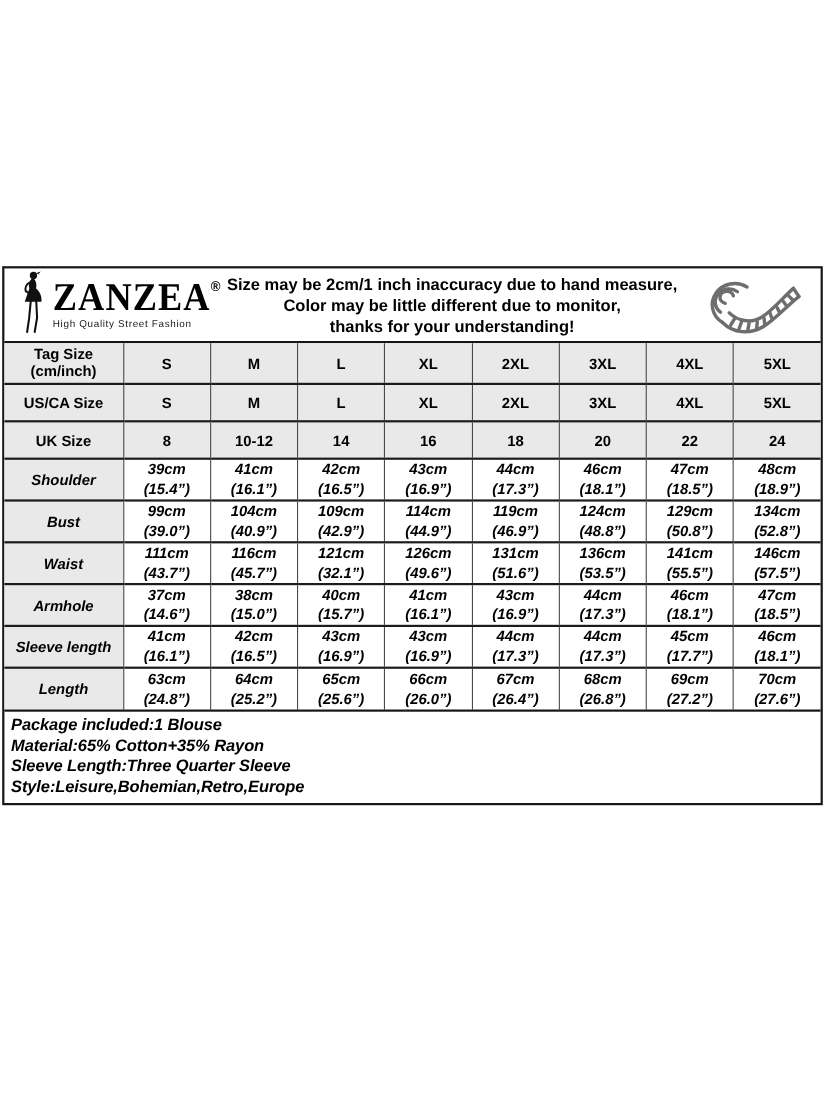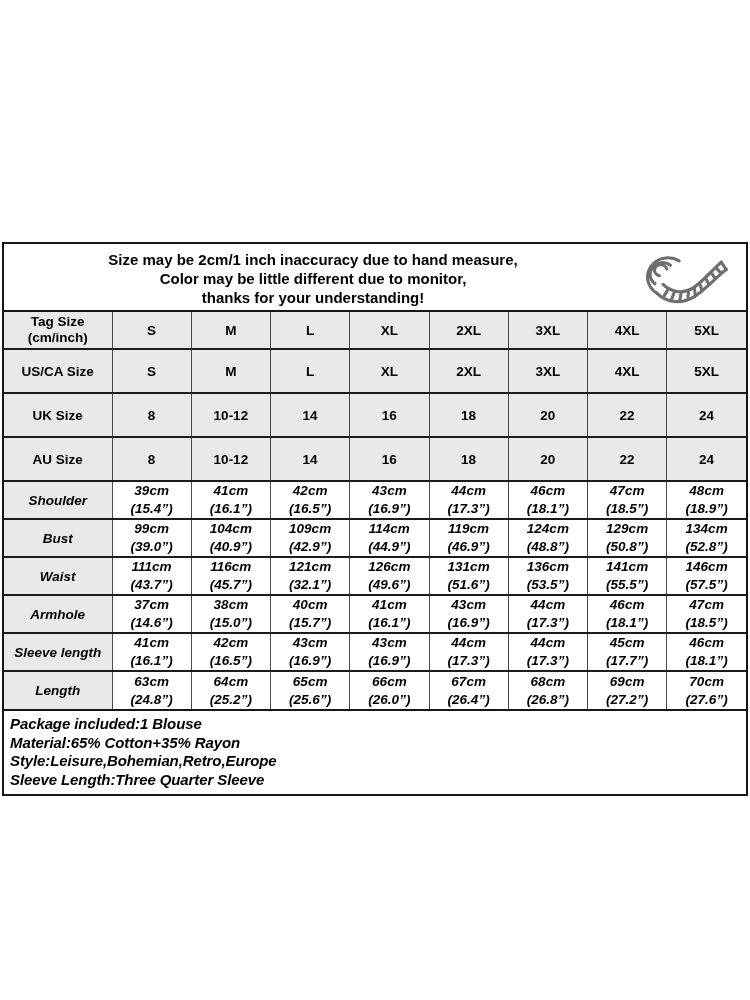--- a/index.html
+++ b/index.html
@@ -31,36 +31,56 @@
     border-left:1px solid #4a4a4a;border-right:1px solid #4a4a4a;
     border-top:2px solid #1c1c1c;border-bottom:2px solid #1c1c1c;
     text-align:center;vertical-align:middle;
     font-weight:bold;font-size:13.5px;padding:0;
   }
   table.sz td:first-child{border-left:none;}
   table.sz td:last-child{border-right:none;}
   table.sz tr:first-child td{border-top:none;}
   table.sz tr:last-child td{border-bottom:none;}
   col.c-lbl{width:108px;}
-  tr.r-tag{height:37px;}  tr.r-size{height:44px;}
+  tr.r-tag{height:37px;}  tr.r-size{height:34px;}
   tr.r-meas{height:38px;font-style:italic;}
   td.gray{background:#e9e9e9;}
   td.lbl{background:#e9e9e9;}
   .cm,.in{display:block;line-height:18px;font-weight:bold;font-size:13.5px;}
   .lbl2{line-height:16px;}
   
   .pinfo{padding:4px 8px 5px 6px;font-style:italic;}
   .pinfo div{font-weight:bold;font-size:15px;line-height:18.6px;letter-spacing:-0.1px;}
 </style>
 </head>
 <body>
 
 <div class="sheet">
 
   <div class="hdr">
+    <div class="logo">
+      <span class="logo-fig">
+        <svg width="34" height="58" viewBox="0 0 40 80">
+          <g fill="#111">
+            <circle cx="22" cy="6" r="4.6"></circle>
+            <path d="M26,3 l5,-2 -3,4 z"></path>
+            <path d="M20,10 C16.5,13 15.5,18 16.8,22.5 L11,39 L32,39 C33,31 28.5,24.5 25.2,22.3 C26.5,17 24.5,12.5 22.5,10 Z"></path>
+          </g>
+          <g fill="none" stroke="#111" stroke-width="2.6" stroke-linecap="round">
+            <path d="M17.5,15 C13,17 11,21.5 12.5,26 L16,28"></path>
+            <path d="M18.5,39 L16.5,60 L14,77"></path>
+            <path d="M25.5,39 L26.5,59 L23.5,77"></path>
+          </g>
+        </svg>
+      </span>
+      <span class="logo-txt">
+        <span class="brand"><span>ZANZEA</span><sup>®</sup></span>
+        <span class="tagline">High Quality Street Fashion</span>
+      </span>
+    </div>
     <div class="disc">
       <div>Size may be 2cm/1 inch inaccuracy due to hand measure,</div>
       <div>Color may be little different due to monitor,</div>
       <div>thanks for your understanding!</div>
     </div>
     <div class="tape">
       <svg width="112" height="62" viewBox="0 0 170 100">
         <g fill="none" stroke="#6e6e6e" stroke-width="5" stroke-linecap="round" stroke-linejoin="round">
           <path d="M82,24 A33,31 0 1 0 46,76"></path>
           <path d="M68,31 A19,18 0 1 0 43,61"></path>
@@ -128,31 +148,20 @@
       <td class="gray">8</td>
       <td class="gray">10-12</td>
       <td class="gray">14</td>
       <td class="gray">16</td>
       <td class="gray">18</td>
       <td class="gray">20</td>
       <td class="gray">22</td>
       <td class="gray">24</td>
     </tr>
 
-    <tr class="r-size">
-      <td class="lbl">AU Size</td>
-      <td class="gray">8</td>
-      <td class="gray">10-12</td>
-      <td class="gray">14</td>
-      <td class="gray">16</td>
-      <td class="gray">18</td>
-      <td class="gray">20</td>
-      <td class="gray">22</td>
-      <td class="gray">24</td>
-    </tr>
 
     <tr class="r-meas">
       <td class="lbl">Shoulder</td>
       <td>
             <span class="cm">39cm</span>
             <span class="in">(15.4”)</span>
           </td>
       <td>
             <span class="cm">41cm</span>
             <span class="in">(16.1”)</span>
@@ -361,17 +370,17 @@
             <span class="cm">70cm</span>
             <span class="in">(27.6”)</span>
           </td>
     </tr>
   </tbody>
     </table>
 
   <div class="pinfo" style="border-top:2px solid #161616;">
     <div>Package included:1 Blouse</div>
     <div>Material:65% Cotton+35% Rayon</div>
+    <div>Sleeve Length:Three Quarter Sleeve</div>
     <div>Style:Leisure,Bohemian,Retro,Europe</div>
-    <div>Sleeve Length:Three Quarter Sleeve</div>
   </div>
 
 </div>
 
 </body></html>

